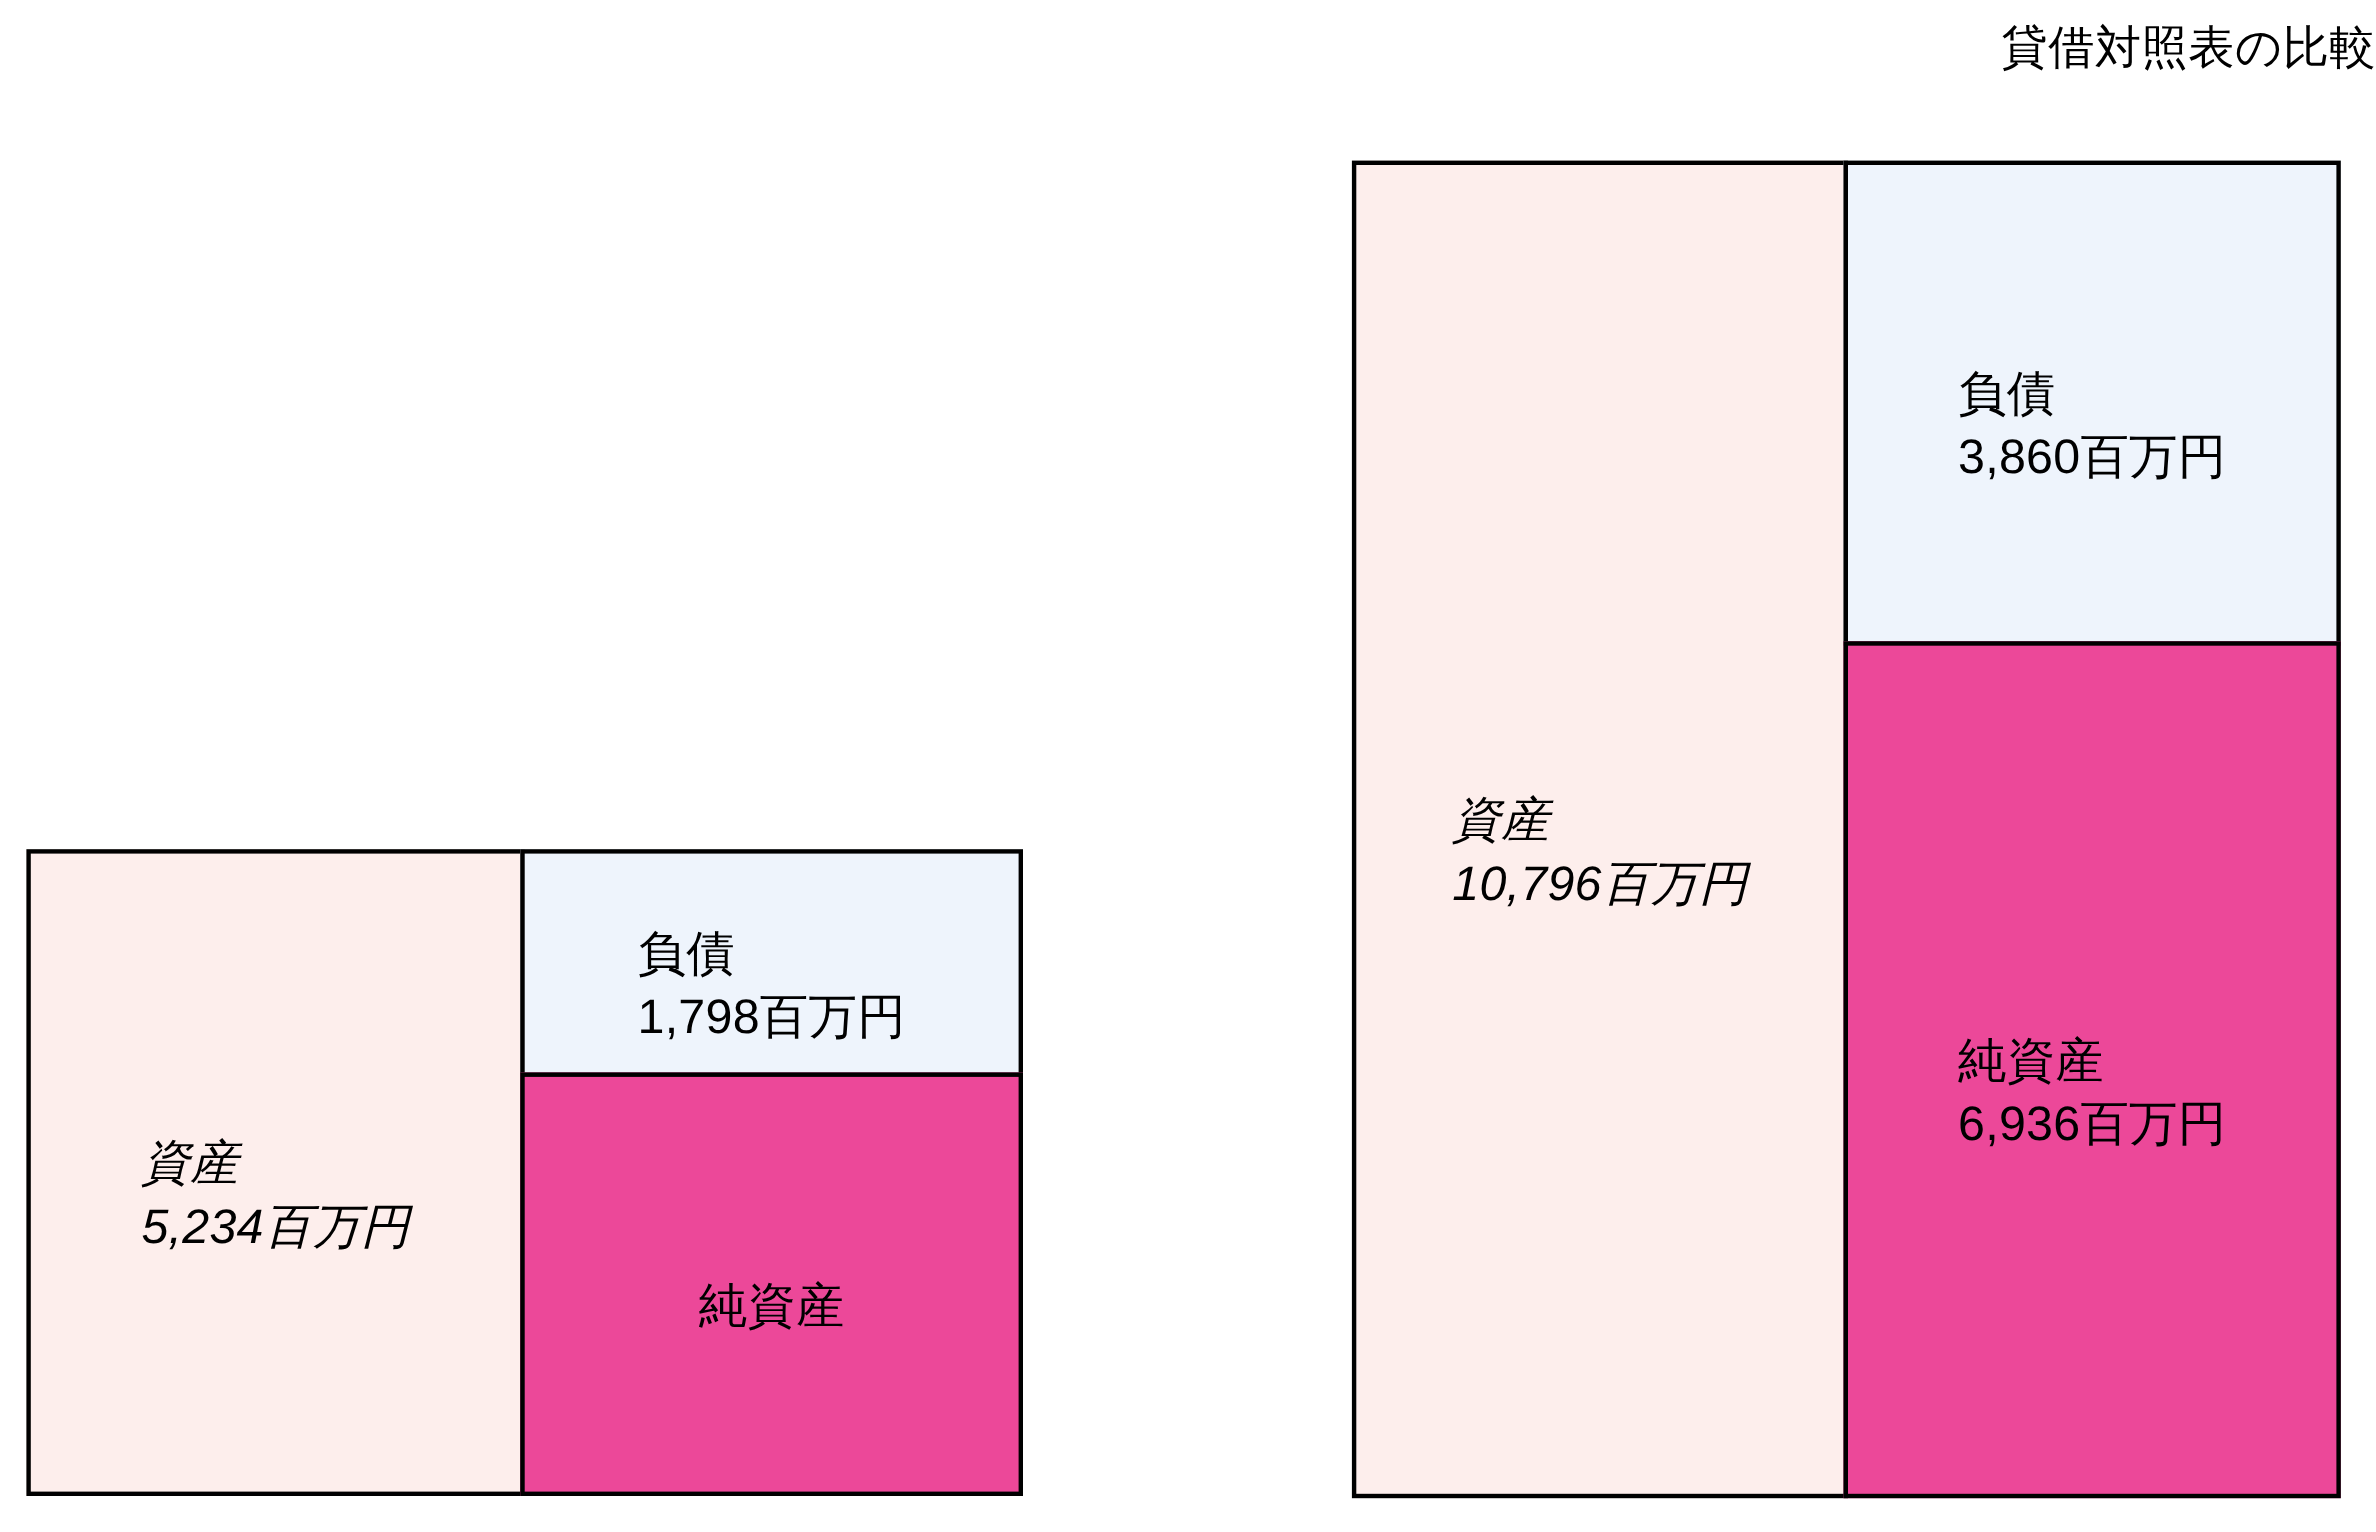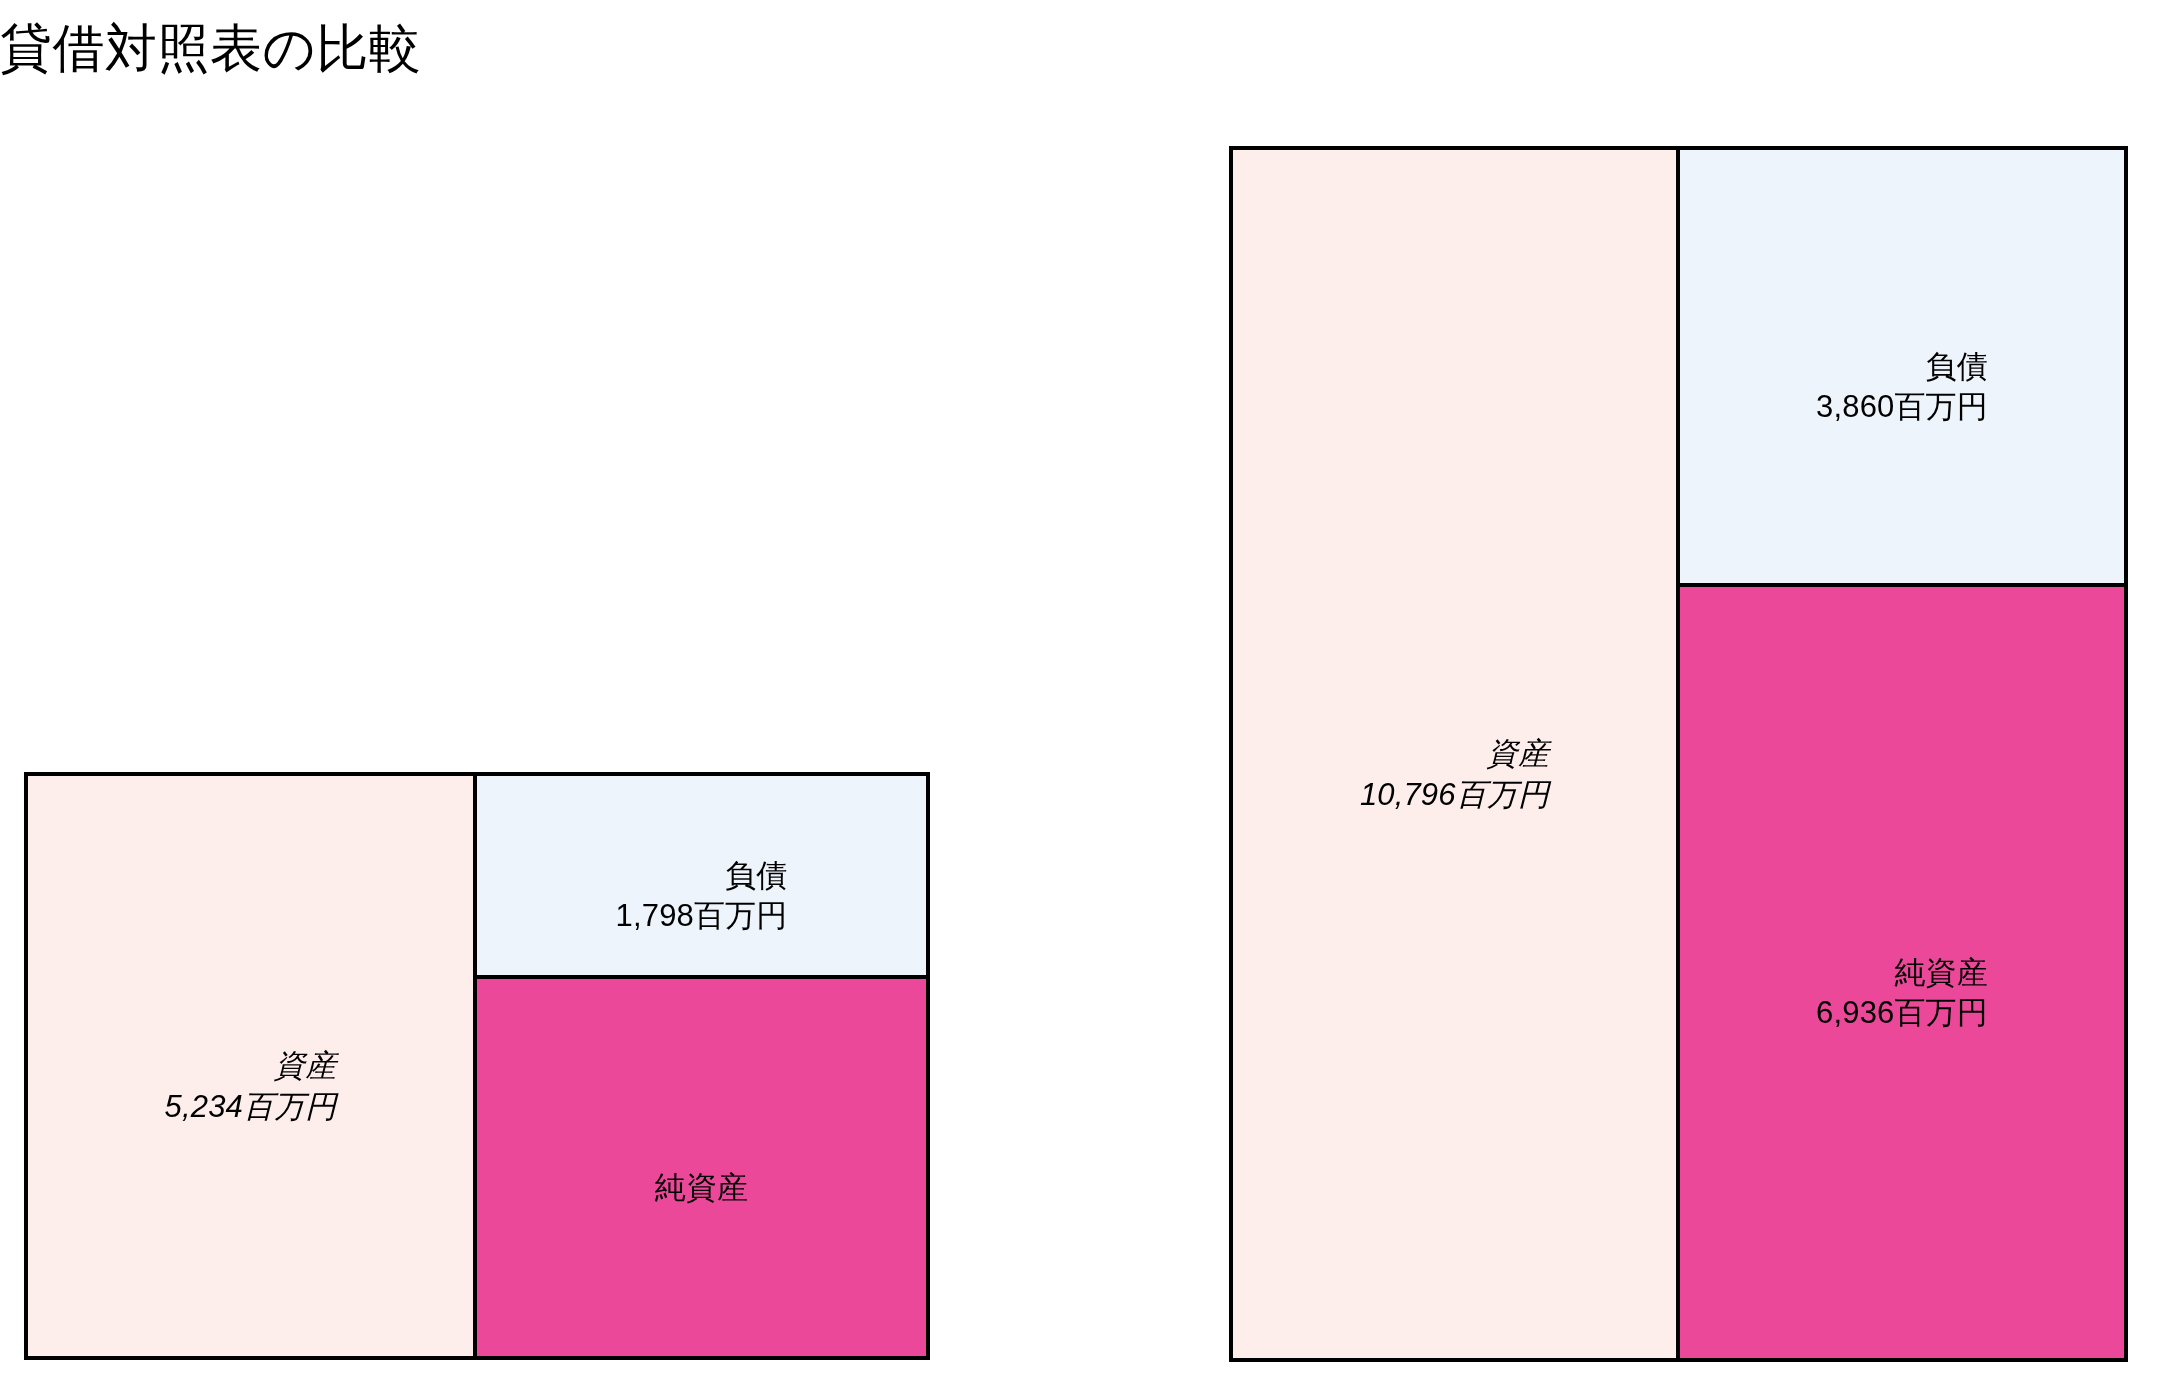--- a/index.html
+++ b/index.html
@@ -14,22 +14,22 @@
     overflow: hidden;
     font-family: "Liberation Sans", "DejaVu Sans", sans-serif;
     color: #000000;
   }
 
   #chart-title {
     position: absolute;
     left: 0;
     top: 22px;
     width: 2160px;
-    text-align: left;
-    font-size: 52px;
+    text-align: right;
+    font-size: 42px;
     font-weight: 400;
     line-height: 1.0;
     letter-spacing: 0.01em;
     white-space: nowrap;
   }
 
   .bs-figure {
     position: absolute;
     box-sizing: border-box;
   }
@@ -41,22 +41,22 @@
     display: flex;
     align-items: center;
     justify-content: center;
   }
 
   .box-assets     { background: #fdeeec; font-style: italic; }
   .box-liab       { background: #eef4fc; }
   .box-net        { background: #ec4899; }
 
   .box-label {
-    text-align: right;
-    font-size: 31px;
+    text-align: left;
+    font-size: 44px;
     line-height: 1.30;
     font-weight: 400;
     white-space: nowrap;
     letter-spacing: 0.005em;
     pointer-events: none;
     margin-top: 41px;
   }
   .box-label .ln { display: block; }
 
   

